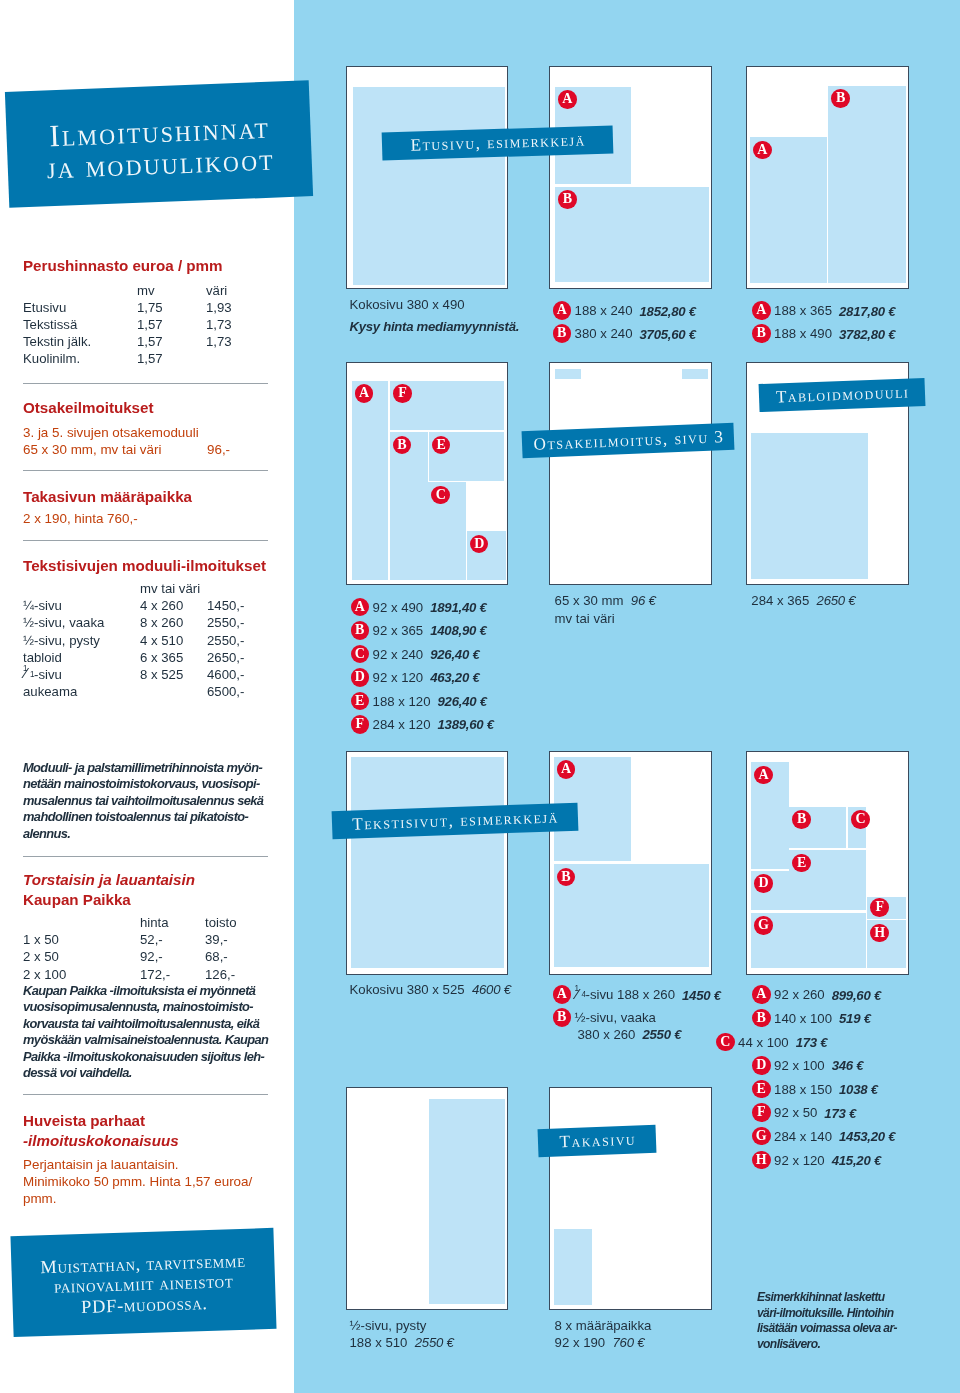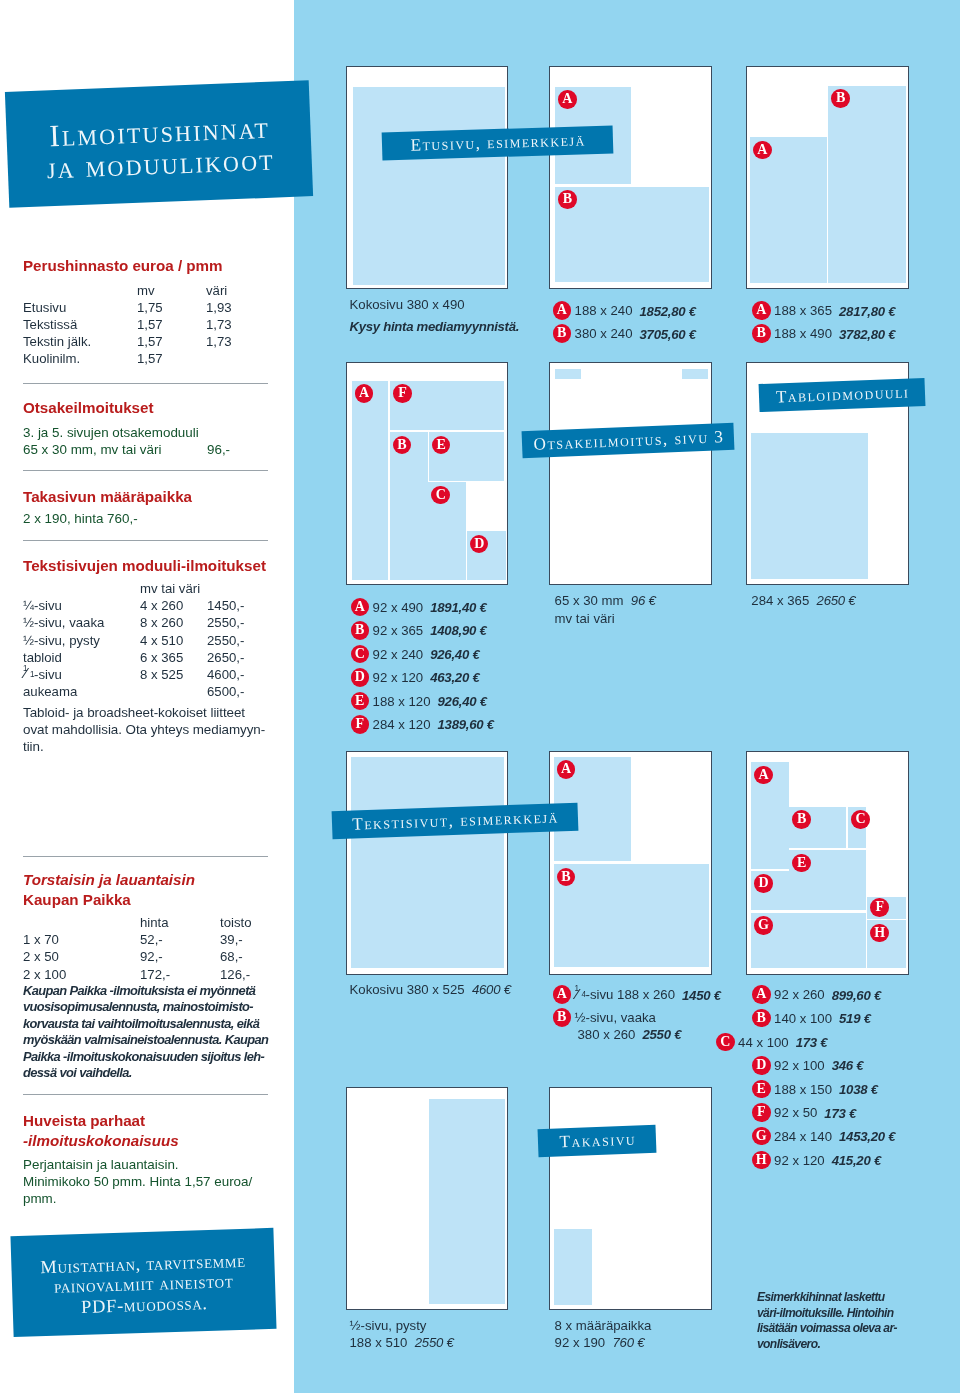--- a/index.html
+++ b/index.html
@@ -11,21 +11,21 @@
 
  
  .title-banner{position:absolute;left:6.7px;top:86.3px;width:304px;height:116px;background:#0176ae;
    transform:rotate(-2.21deg);display:flex;flex-direction:column;justify-content:center;align-items:center;padding-top:8px;box-sizing:border-box;}
  .title-banner .tl{font-family:"Liberation Serif",serif;color:#eef6fa;
    font-size:31px;letter-spacing:2.2px;line-height:32.2px;white-space:nowrap;
    font-variant:small-caps;text-indent:2.2px;}
 
  
  .left{position:absolute;left:0;top:0;width:294px;height:1393px;}
- .lc{position:absolute;left:23px;width:245px;color:#14532d;}
+ .lc{position:absolute;left:23px;width:245px;color:#c2410c;}
  .h-teal{color:#b91c1c;font-weight:bold;font-size:15.2px;line-height:19.5px;letter-spacing:-0.02px;}
  .tbl{border-collapse:collapse;font-size:13.2px;line-height:17.2px;color:#1f2f3d;}
  .tbl td{padding:0;vertical-align:top;white-space:nowrap;}
   .rule{position:absolute;left:23px;width:245px;border-top:1px solid #9aa3aa;height:0;}
  .note{font-size:13.4px;line-height:17.1px;color:#1f2f3d;letter-spacing:-0.05px;white-space:nowrap;}
  .noteit{font-size:12.9px;line-height:16.4px;font-style:italic;font-weight:bold;color:#1f2f3d;letter-spacing:-0.62px;white-space:nowrap;}
 
  
  .foot-banner{position:absolute;left:12.2px;top:1232px;width:262.6px;height:101.2px;background:#0176ae;
    transform:rotate(-1.81deg);display:flex;flex-direction:column;justify-content:center;align-items:center;
@@ -148,38 +148,40 @@
      <td>8 x 525</td>
      <td>4600,-</td>
    </tr>
    <tr>
      <td>aukeama</td>
      <td></td>
      <td>6500,-</td>
    </tr>
   </tbody>
       </table>
-  <div class="lc note" style="top:703.5px">
-    <div>Tabloid- ja broadsheet-kokoiset liitteet</div>
-    <div>ovat mahdollisia. Ota yhteys mediamyyn-</div>
-    <div>tiin.</div>
+  <div class="lc noteit" style="top:760px">
+    <div>Moduuli- ja palstamillimetrihinnoista myön-</div>
+    <div>netään mainostoimistokorvaus, vuosisopi-</div>
+    <div>musalennus tai vaihtoilmoitusalennus sekä</div>
+    <div>mahdollinen toistoalennus tai pikatoisto-</div>
+    <div>alennus.</div>
   </div>
   <div class="rule" style="top:855.5px"></div>
 
   <div class="lc h-teal" style="top:869.5px;font-style:italic">Torstaisin ja lauantaisin</div>
   <div class="lc h-teal" style="top:889.5px">Kaupan Paikka</div>
   <table class="tbl" style="position:absolute;left:23px;top:914px">
    <tbody>
           <tr>
      <td style="width:117px"></td>
-     <td style="width:80px">hinta</td>
+     <td style="width:65px">hinta</td>
      <td>toisto</td>
    </tr>
    <tr>
-     <td>1 x 70</td>
+     <td>1 x 50</td>
      <td>52,-</td>
      <td>39,-</td>
    </tr>
    <tr>
      <td>2 x 50</td>
      <td>92,-</td>
      <td>68,-</td>
    </tr>
    <tr>
      <td>2 x 100</td>

